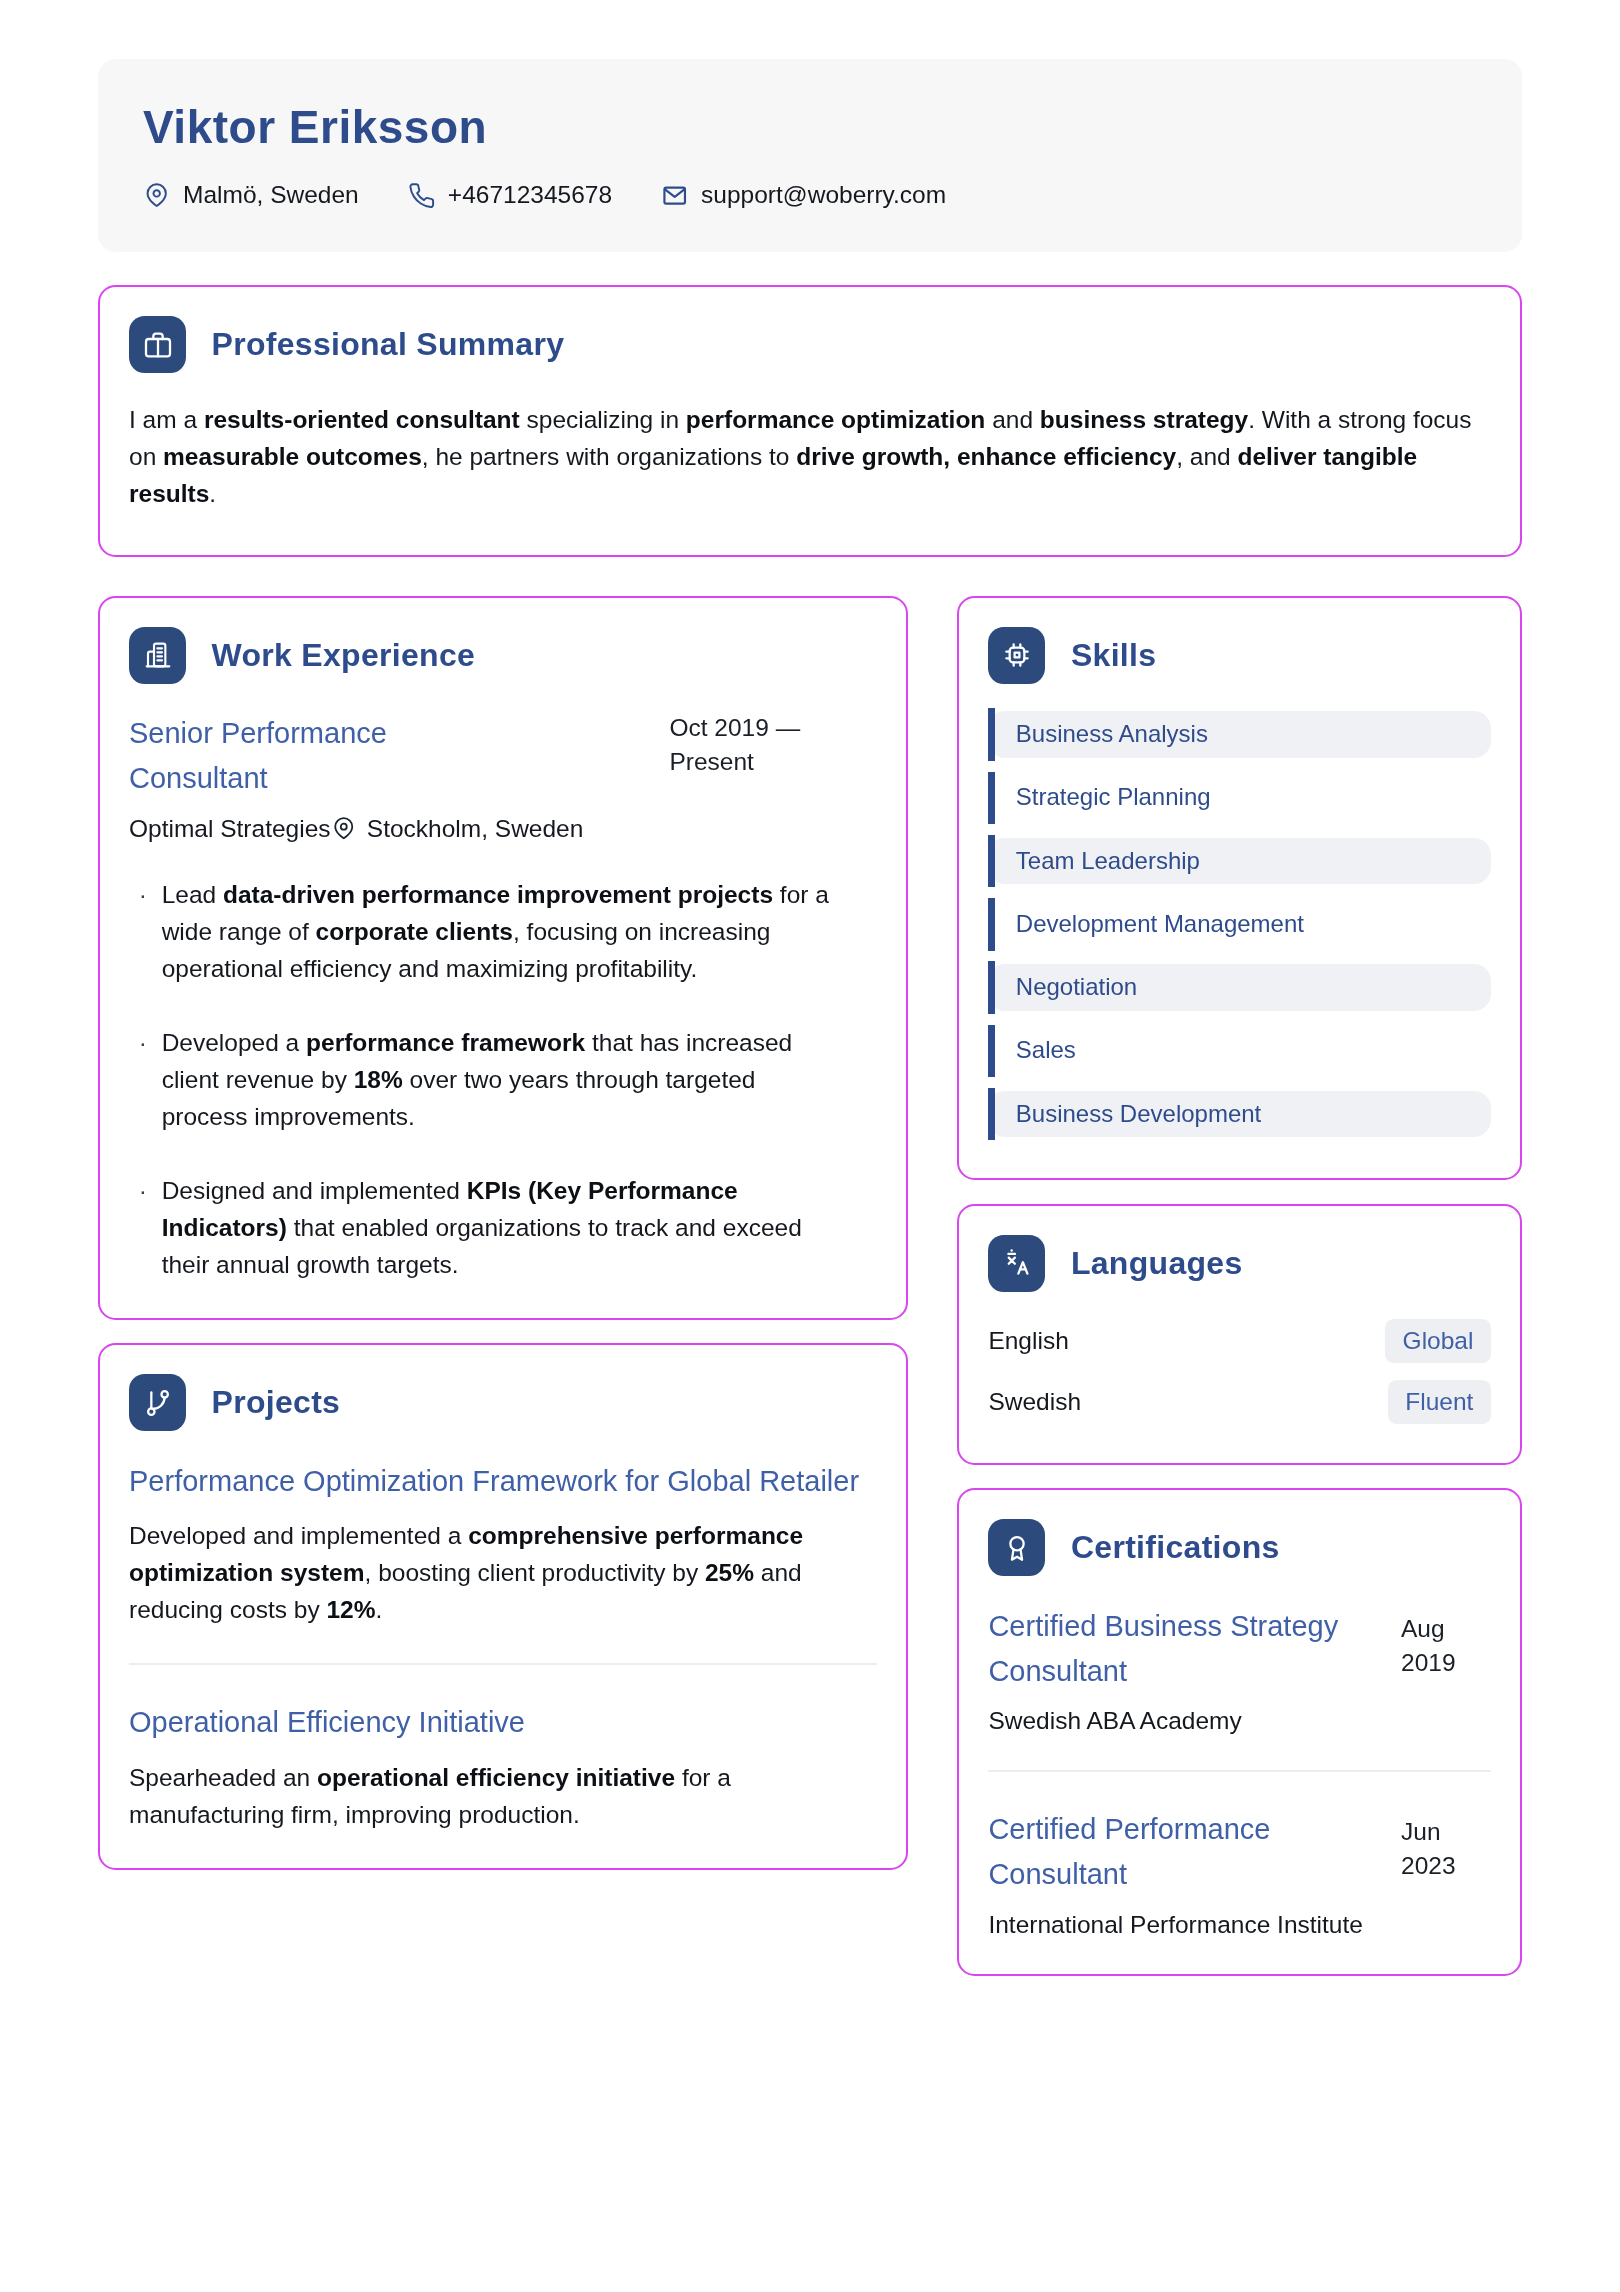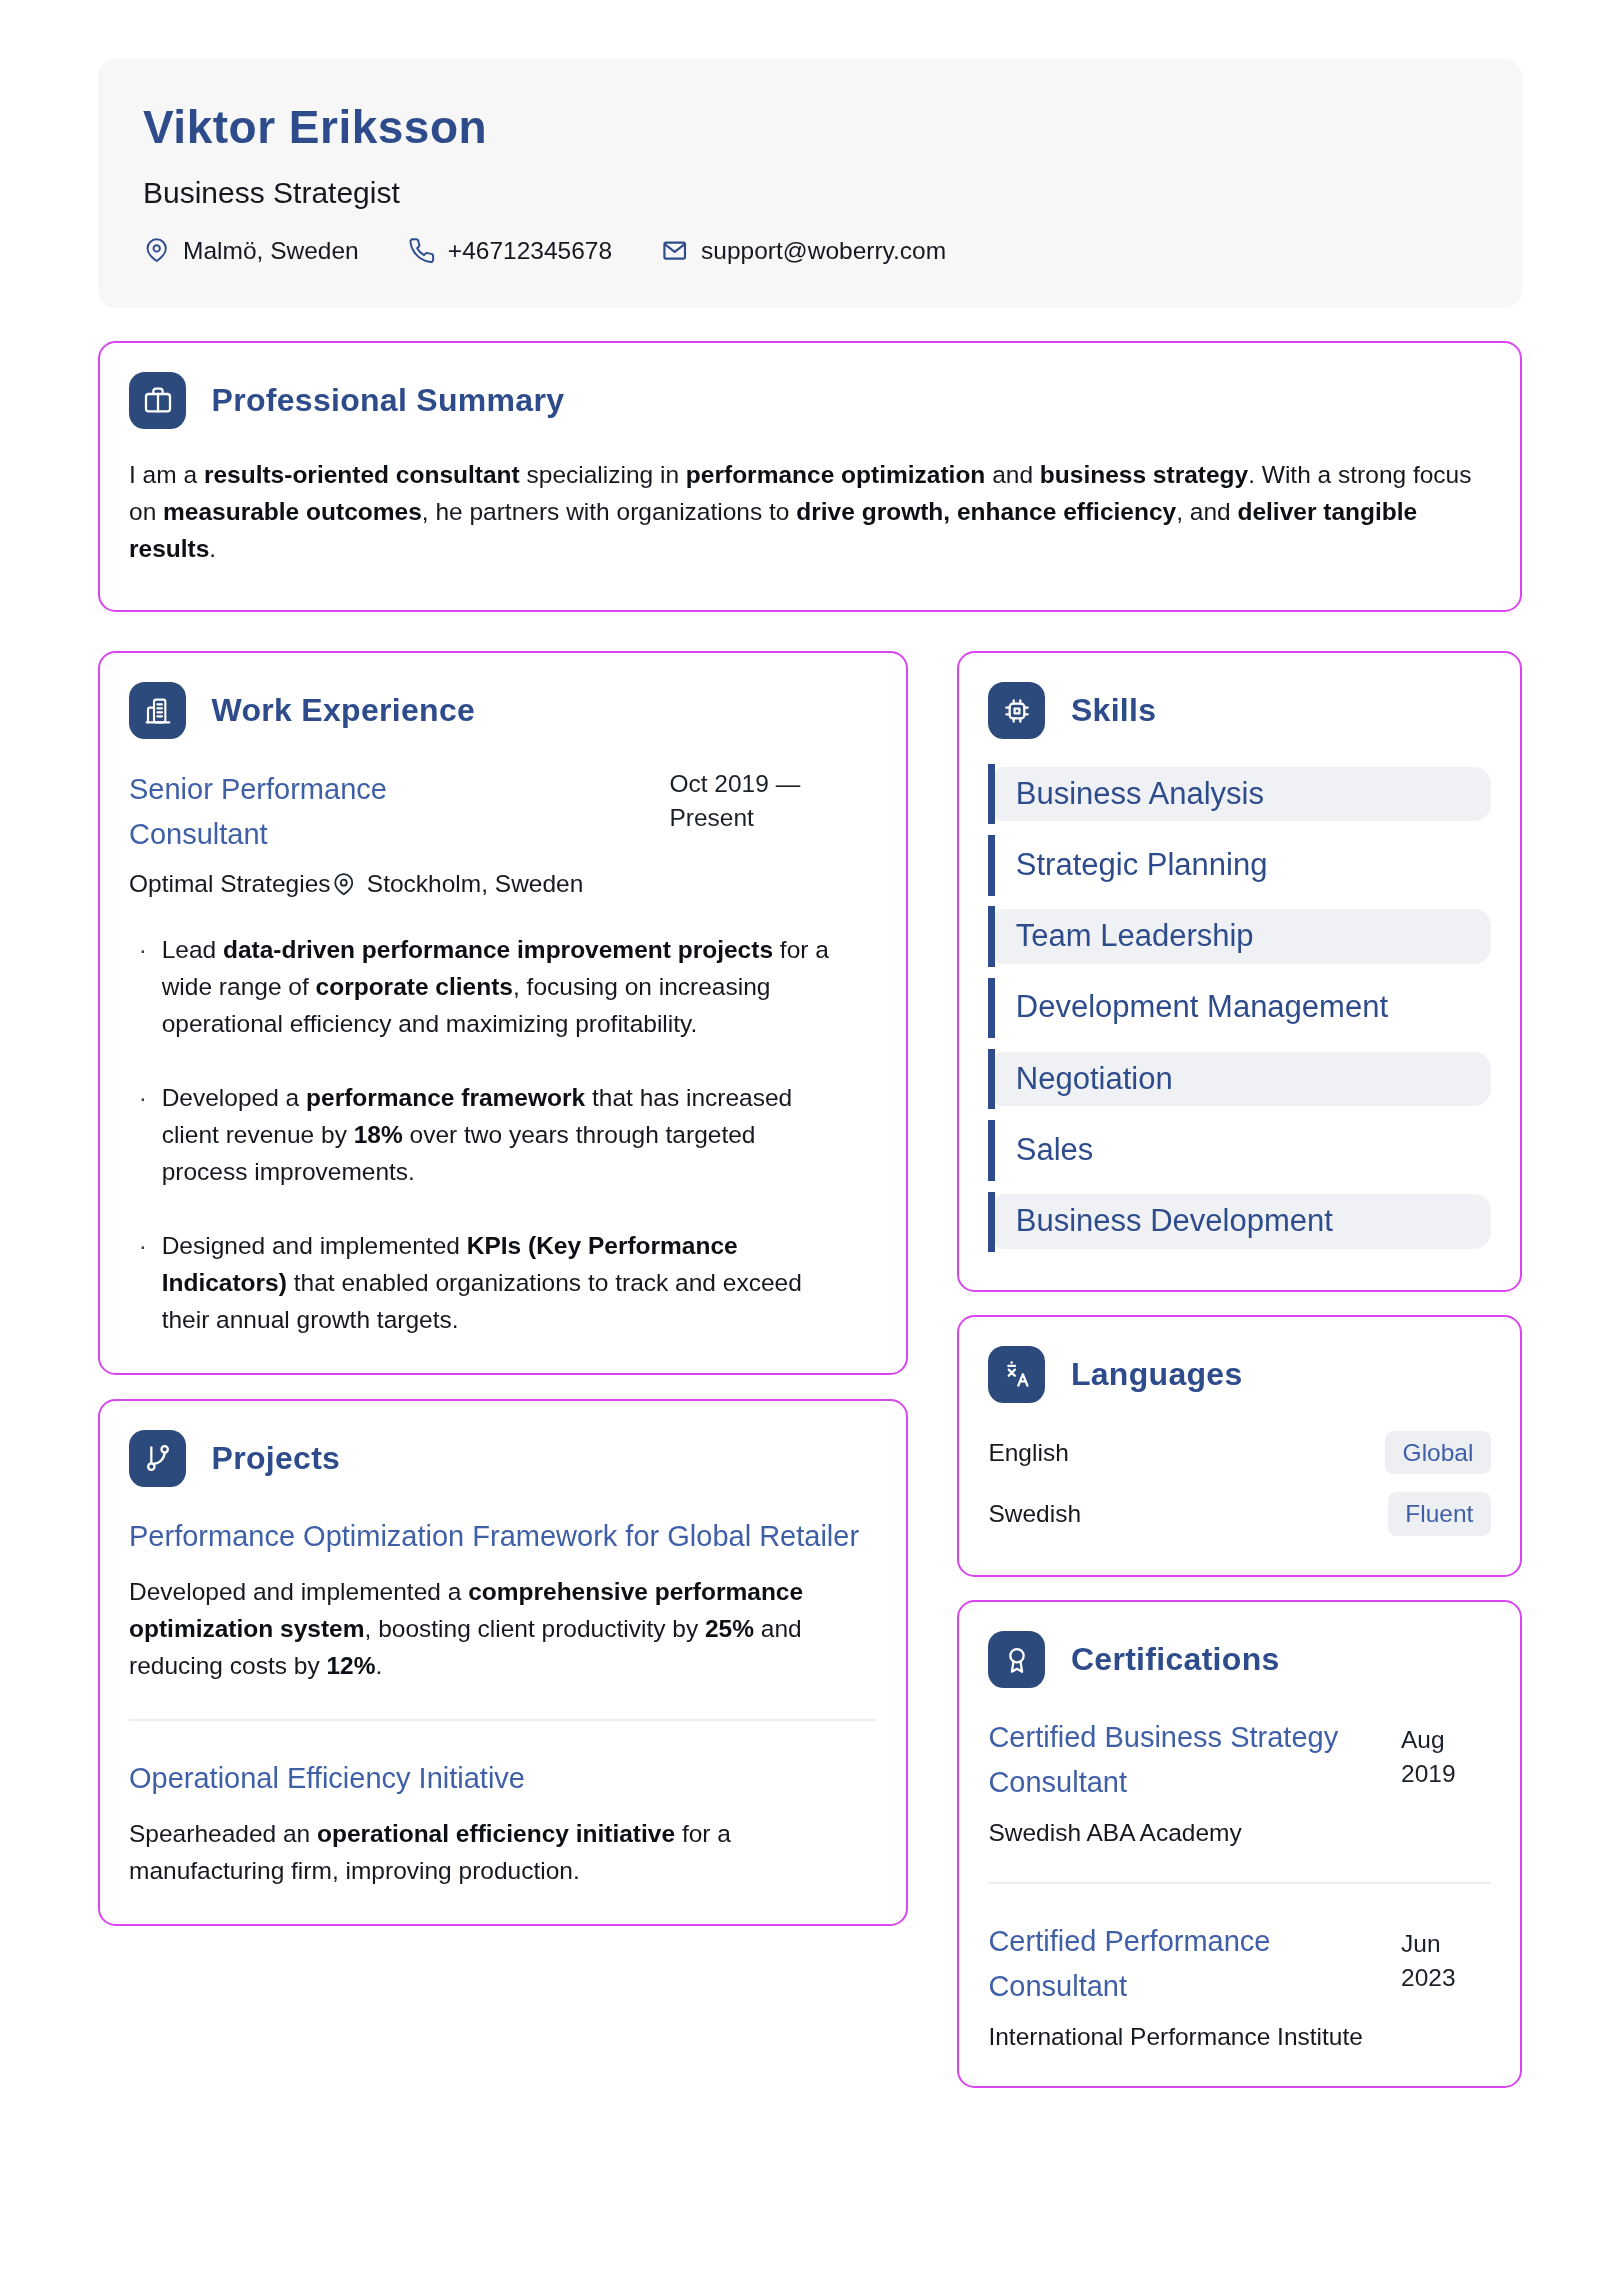--- a/index.html
+++ b/index.html
@@ -36,42 +36,41 @@
   .company{font-size:24.5px;color:#15191f;}
   .loc{display:flex;align-items:center;gap:10.8px;font-size:24.5px;color:#15191f;}
   .loc svg{width:25.5px;height:25.5px;}
   .bullets{margin-top:33px;display:flex;flex-direction:column;gap:37px;}
   .bullet{display:flex;gap:14.7px;max-width:692px;padding-left:9.8px;}
   .bullet-dot{flex:0 0 auto;font-size:24.5px;line-height:37px;color:#3a3f46;}
   
   .project-name{font-size:29px;line-height:45px;font-weight:normal;color:#3f5fa7;margin:0 0 13.7px 0;}
   .divider{border:none;border-top:2px solid #ededf0;margin:35px 0;}
   
-  .skill-row{position:relative;margin:0 0 16.7px 0;padding:8.8px 9.8px 9.8px 27.4px;font-size:31px;color:#2e4c8c;border-radius:17px;}
+  .skill-row{position:relative;margin:0 0 16.7px 0;padding:8.8px 9.8px 9.8px 27.4px;font-size:24px;color:#2e4c8c;border-radius:17px;}
   .skill-row:last-child{margin-bottom:5.9px;}
   .skill-row.alt{background:#f0f1f4;}
   .skill-row::before{content:"";position:absolute;left:0;top:-2.9px;bottom:-2.9px;width:6.9px;background:#2e4c8c;}
   
   .lang-rows{display:flex;flex-direction:column;gap:17.6px;padding-bottom:3.9px;}
   .lang-row{display:flex;justify-content:space-between;align-items:center;font-size:24.5px;color:#15191f;}
   .badge{background:#edeff3;color:#3f5fa7;border-radius:8.8px;padding:7.8px 17.6px;font-size:24.5px;}
   
   .cert-head{display:flex;justify-content:space-between;align-items:flex-start;}
   .cert-name{font-size:29px;line-height:45px;font-weight:normal;color:#3f5fa7;margin:0;max-width:365px;}
   .cert-date{width:90px;font-size:24.5px;line-height:34px;color:#1a2027;padding-top:7.8px;}
   .cert-issuer{font-size:24.5px;color:#15191f;margin-top:13.7px;}
 </style>
 </head>
 <body>
 
 <div class="page">
 
   <header class="card header-card">
     <h1 class="name">Viktor Eriksson</h1>
-    <div class="subtitle">Business Strategist</div>
     <div class="contact-row">
       <div class="contact">
         <span class="cicon">
           <svg viewBox="0 0 24 24" fill="none" stroke="#2e4c8c" stroke-width="1.7" stroke-linecap="round" stroke-linejoin="round">
               <path d="M20 10c0 6-8 11-8 11S4 16 4 10a8 8 0 0 1 16 0z"></path>
               <circle cx="12" cy="10" r="2.8"></circle>
             </svg>
         </span>
         <span>Malmö, Sweden</span>
       </div>

